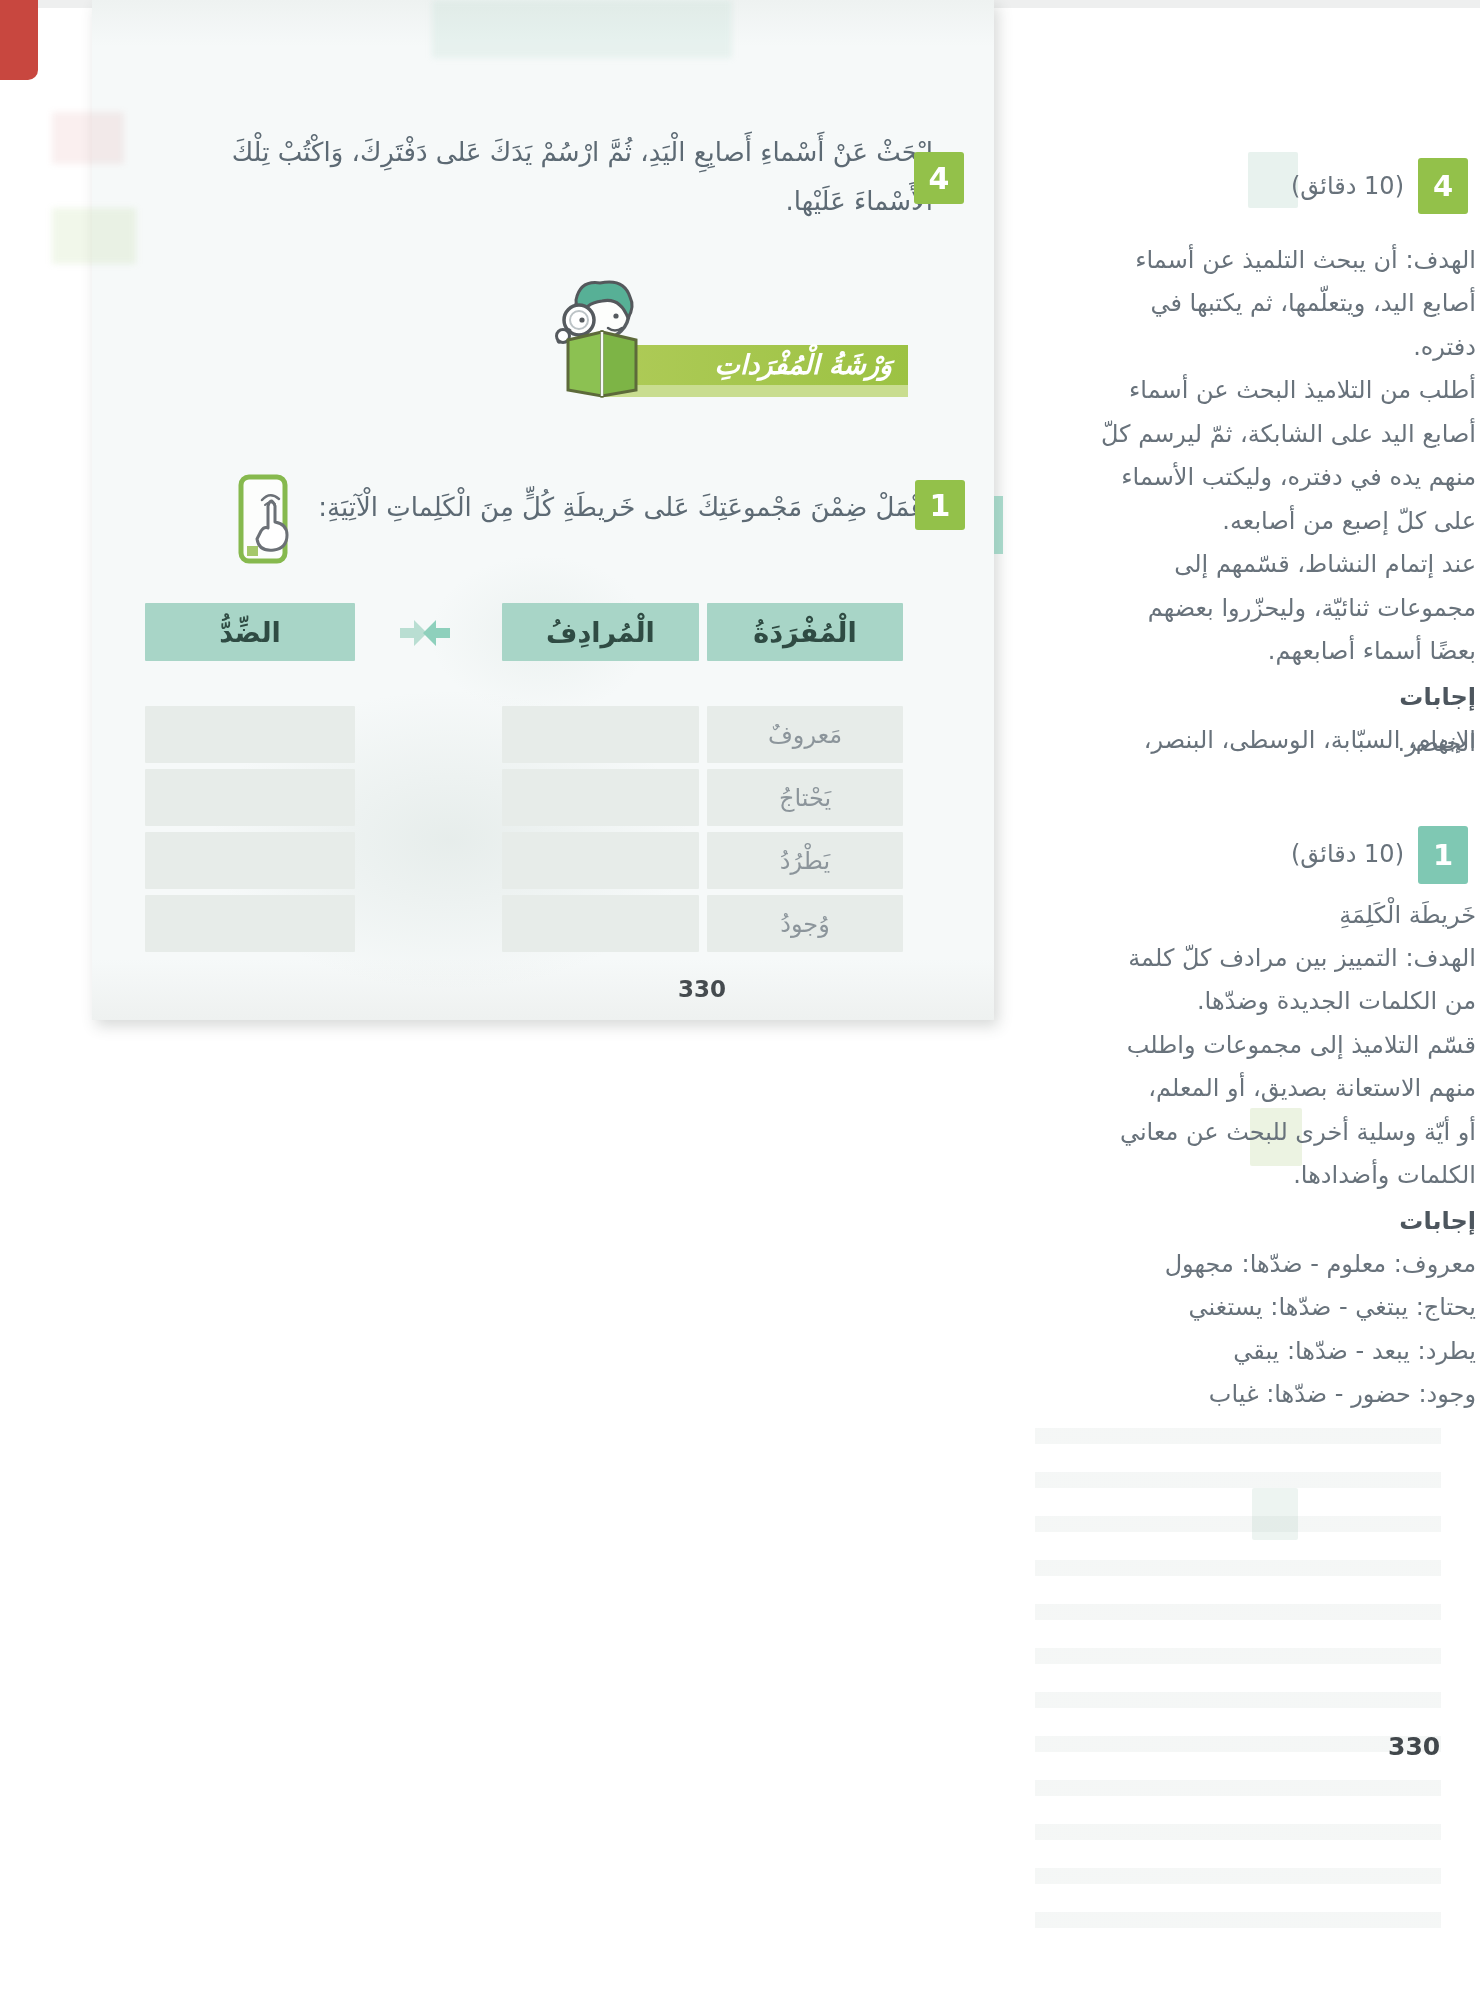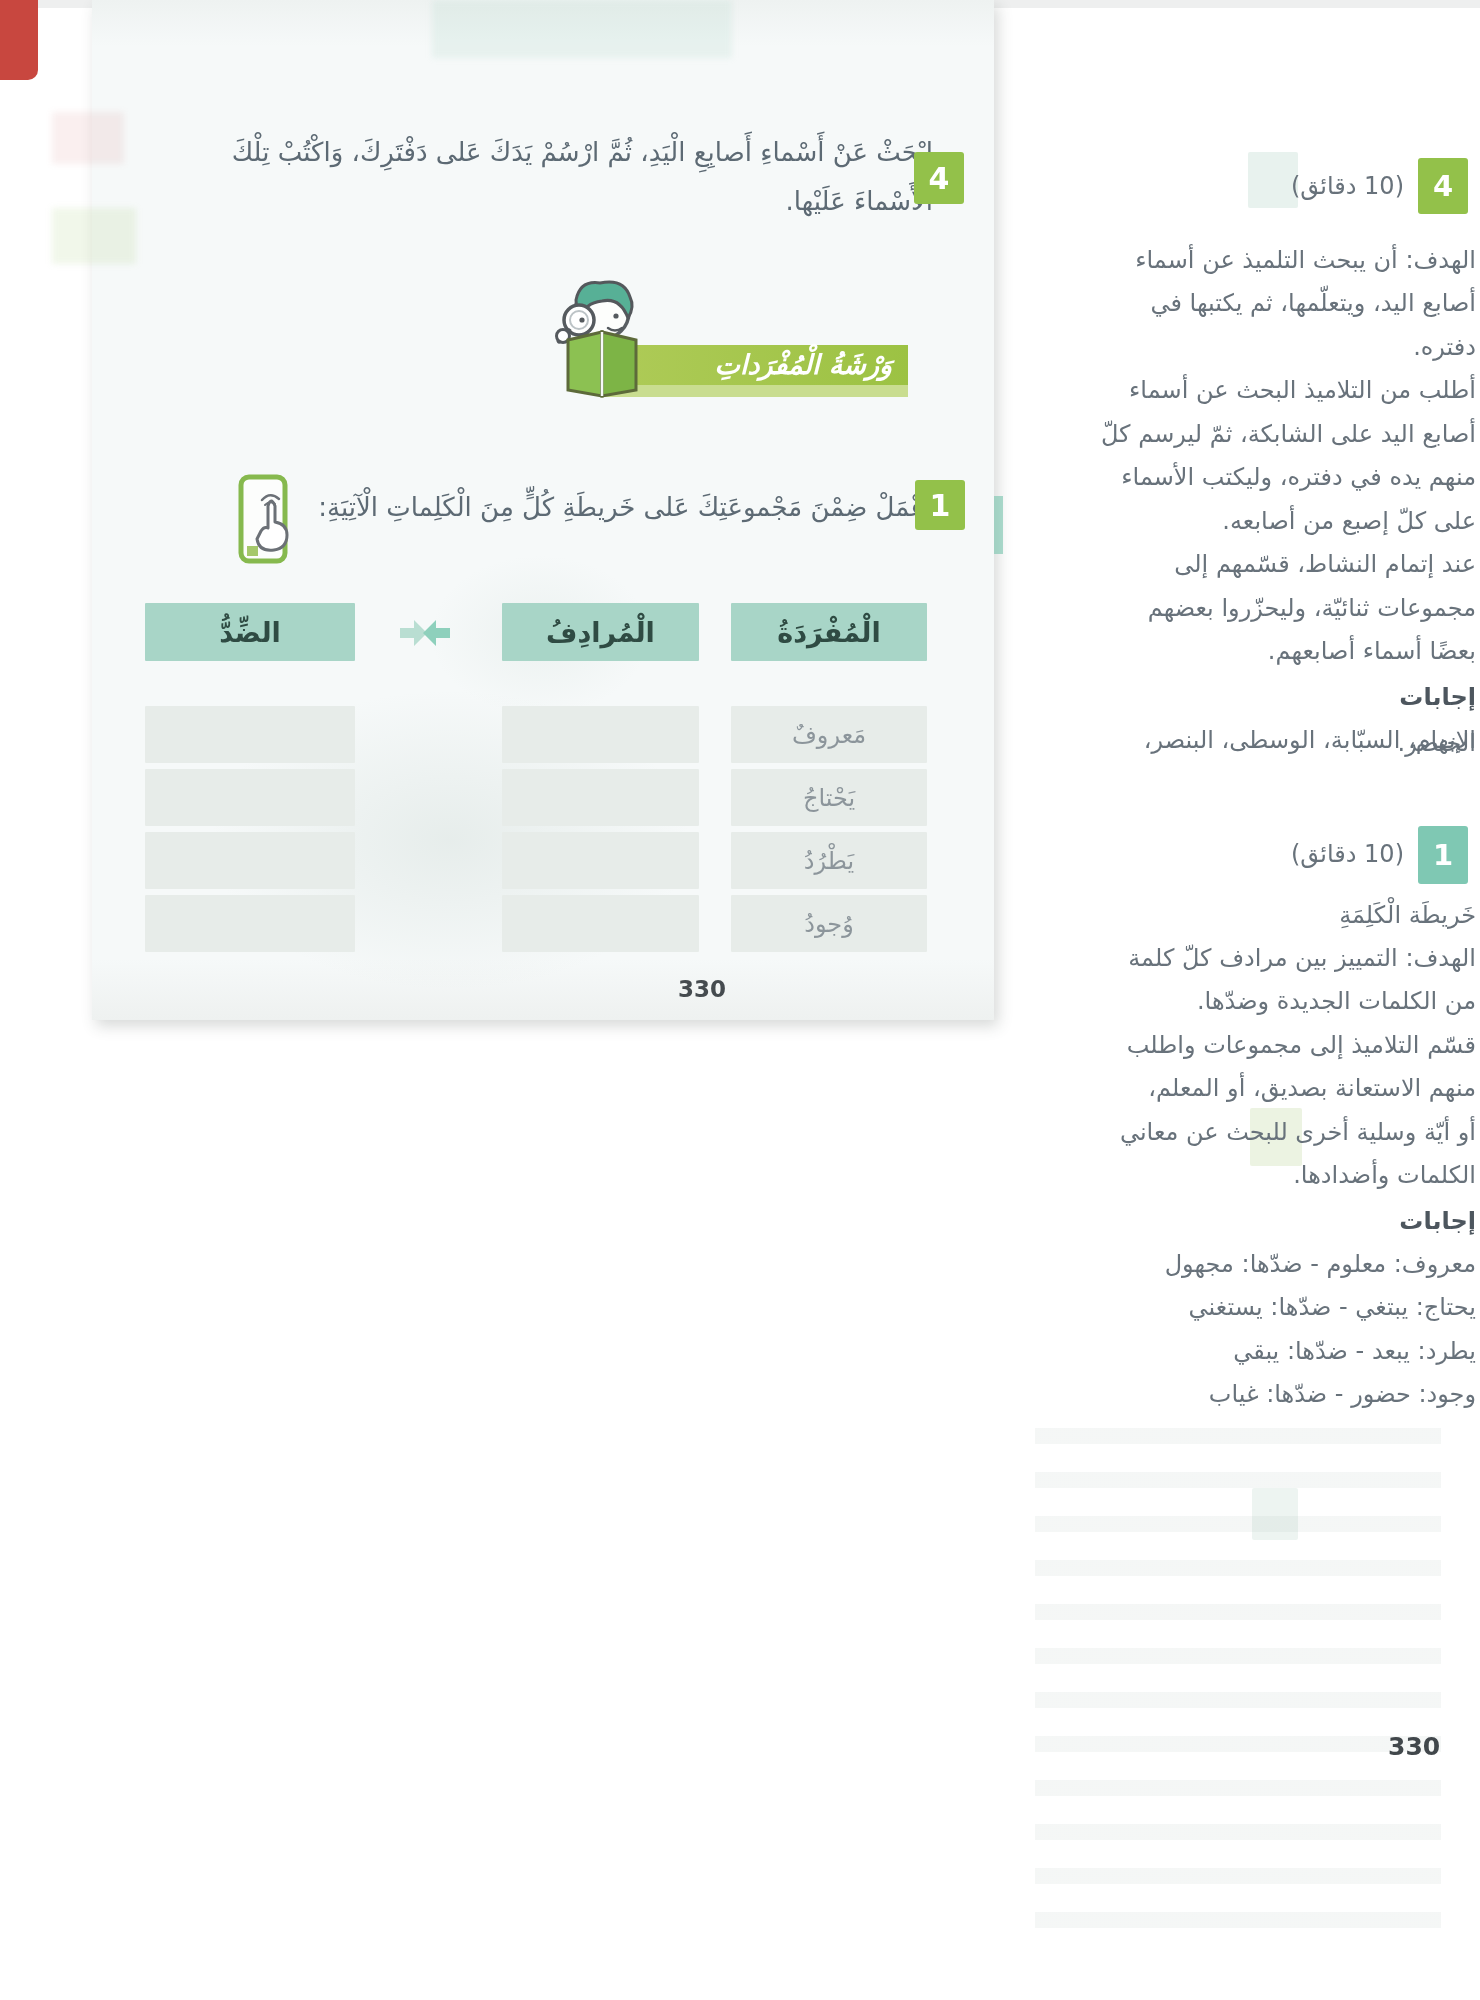--- a/index.html
+++ b/index.html
@@ -57,21 +57,21 @@
     direction:rtl;line-height:40px;}
   .banner-sub{position:absolute;left:600px;top:385px;width:308px;height:12px;background:#c9dd90;}
   .boy-icon{position:absolute;left:538px;top:276px;width:138px;height:132px;}
   .tablet-icon{position:absolute;left:238px;top:474px;width:66px;height:94px;}
   
   .th-cell,.td-cell{position:absolute;display:flex;align-items:center;justify-content:center;border-radius:1px;}
   .th-cell{background:#a8d5c7;color:#2f4b43;font-weight:bold;font-size:27px;height:58px;top:603px;}
   .td-cell{background:#e7ece9;height:57px;color:#8c959b;font-size:24px;margin-top:35px;}
   .col-ant{left:145px;width:210px;}
   .col-syn{left:502px;width:197px;}
-  .col-word{left:731px;width:196px;}
+  .col-word{left:707px;width:196px;}
   .arrows-icon{position:absolute;left:398px;top:617px;width:54px;height:32px;}
   
   .pg-num-student{position:absolute;left:678px;top:976px;width:46px;
     color:#454b4f;font-weight:bold;font-size:23px;text-align:center;}
   .pg-num-teacher{position:absolute;left:1388px;top:1732px;width:50px;
     color:#41474b;font-weight:bold;font-size:25px;text-align:right;}
   
   .sb-line{position:absolute;right:32px;width:420px;direction:rtl;text-align:right;
     color:#68727b;font-size:24px;line-height:34px;}
   .sb-bold{font-weight:bold;color:#4d565e;}

